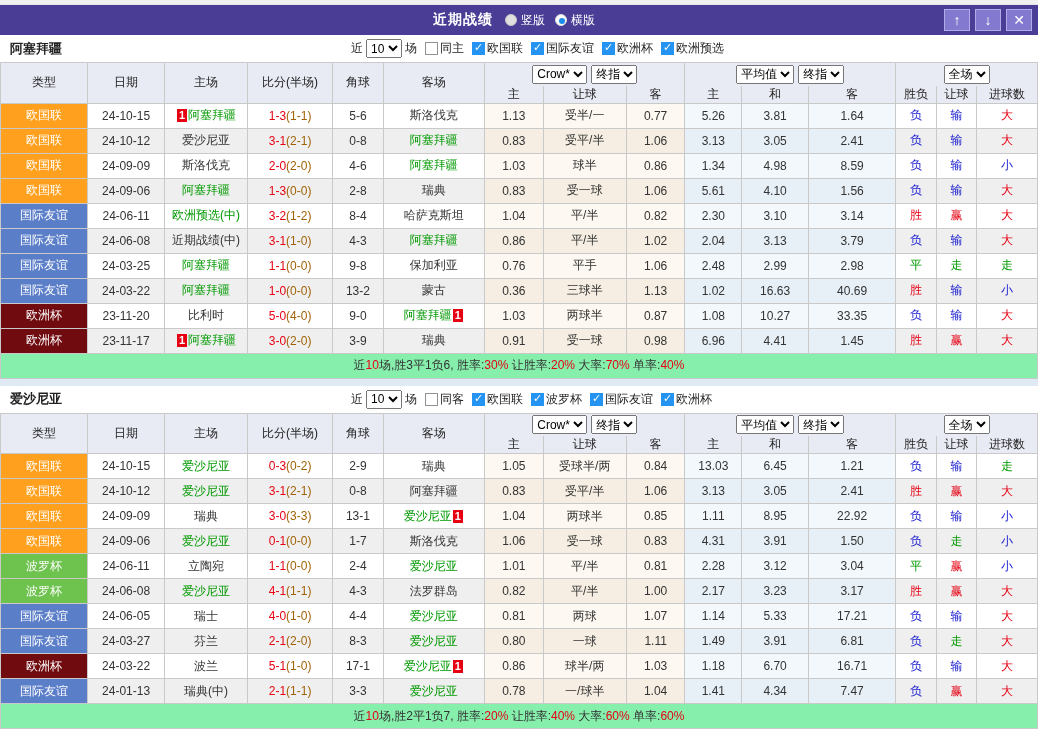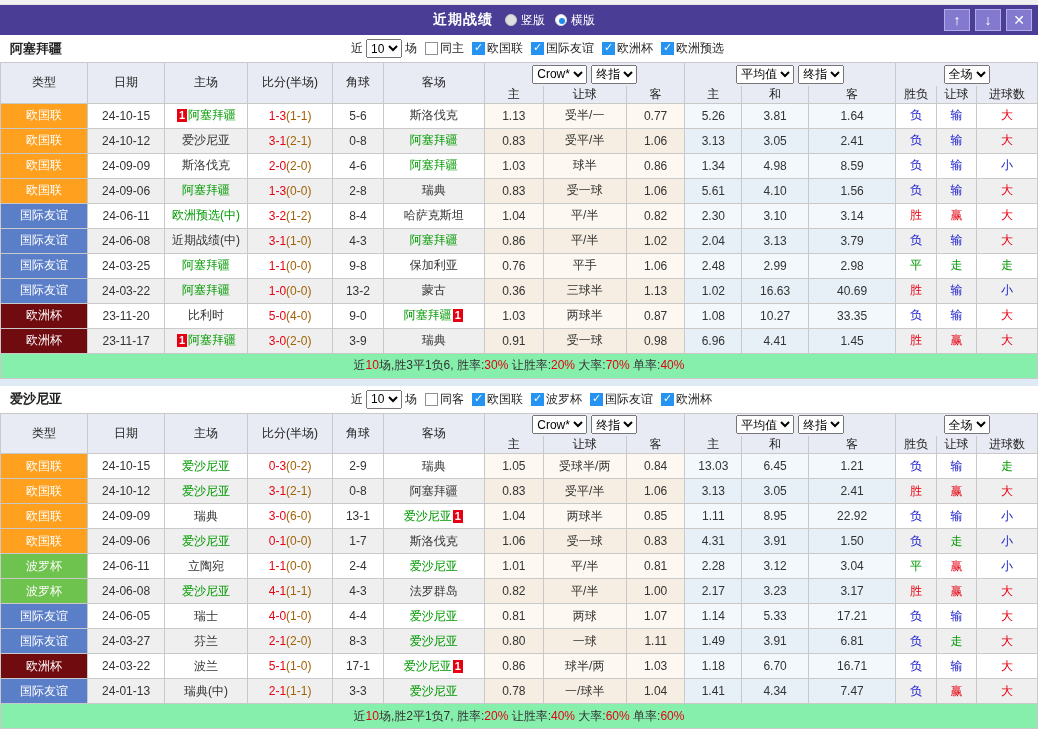--- a/index.html
+++ b/index.html
@@ -423,21 +423,21 @@
             <td class="avg">3.05</td>
             <td class="avg">2.41</td>
             <td><span class="res-red">胜</span></td>
             <td><span class="res-red">赢</span></td>
             <td><span class="res-red">大</span></td>
           </tr>
           <tr class="odd">
             <td class="type" style="background: rgb(255, 161, 31);">欧国联</td>
             <td>24-09-09</td>
             <td><span>瑞典</span></td>
-            <td><span class="ft">3-0</span><span class="ht">(6-0)</span></td>
+            <td><span class="ft">3-0</span><span class="ht">(3-3)</span></td>
             <td>13-1</td>
             <td><span class="green">爱沙尼亚</span><span class="badge">1</span></td>
             <td class="crow">1.04</td>
             <td class="crow">两球半</td>
             <td class="crow">0.85</td>
             <td class="avg">1.11</td>
             <td class="avg">8.95</td>
             <td class="avg">22.92</td>
             <td><span class="res-blue">负</span></td>
             <td><span class="res-blue">输</span></td>

